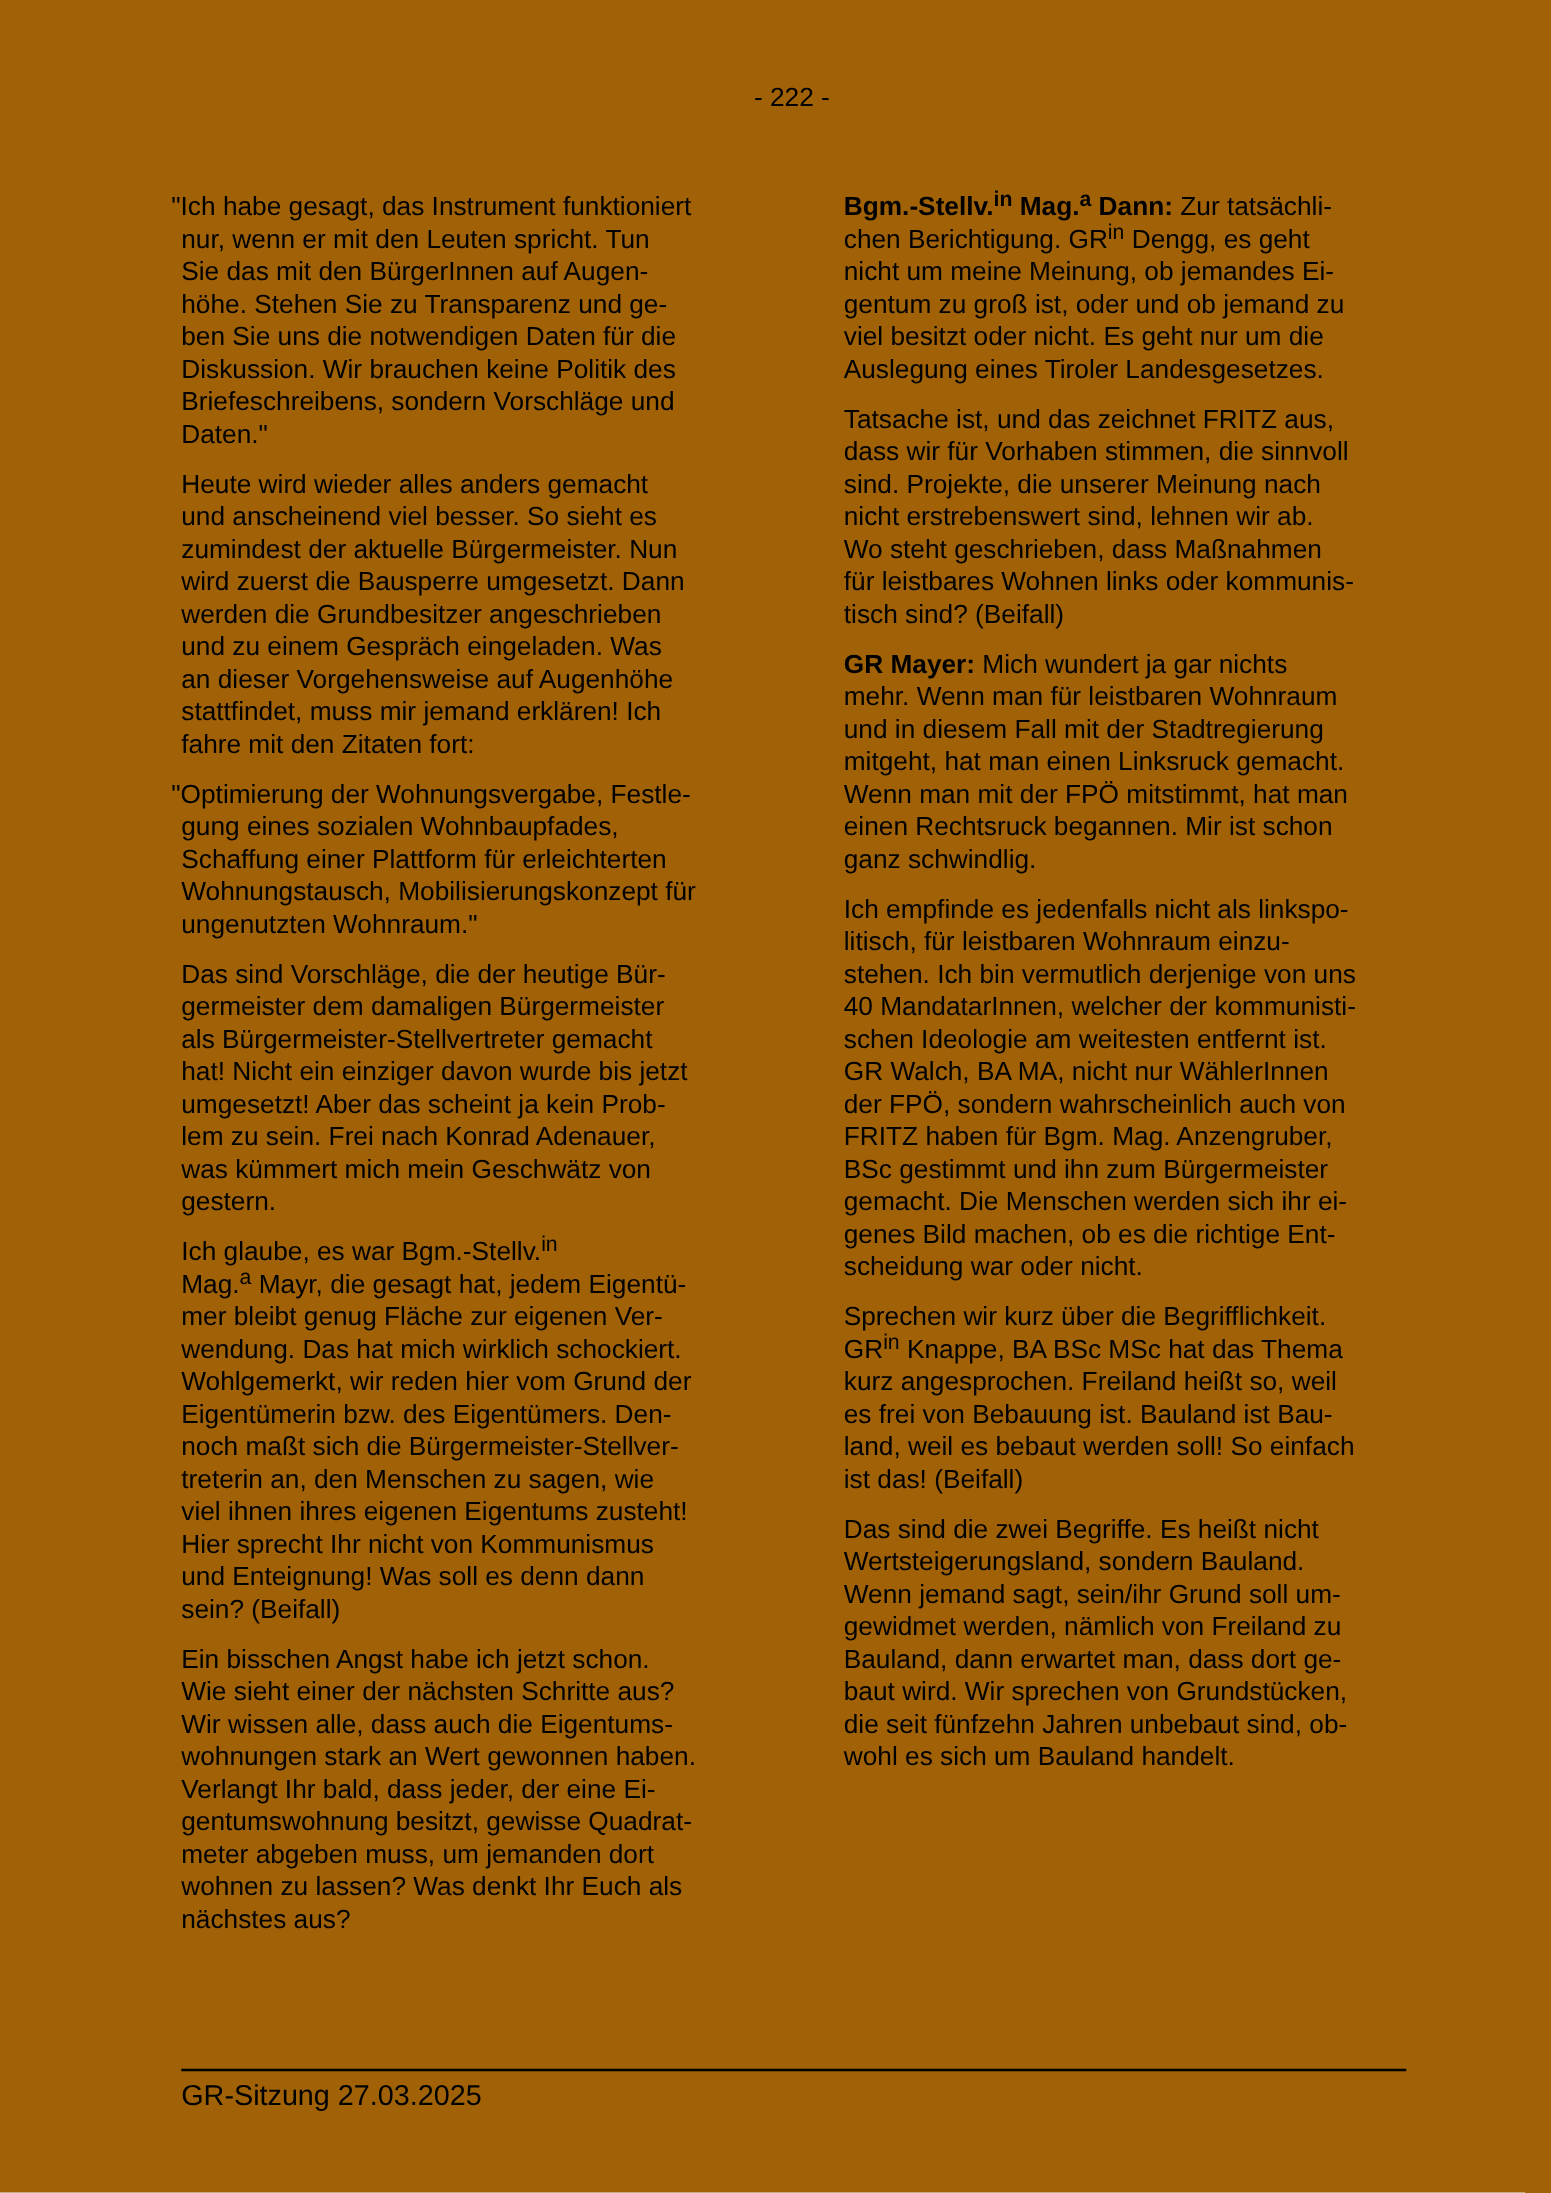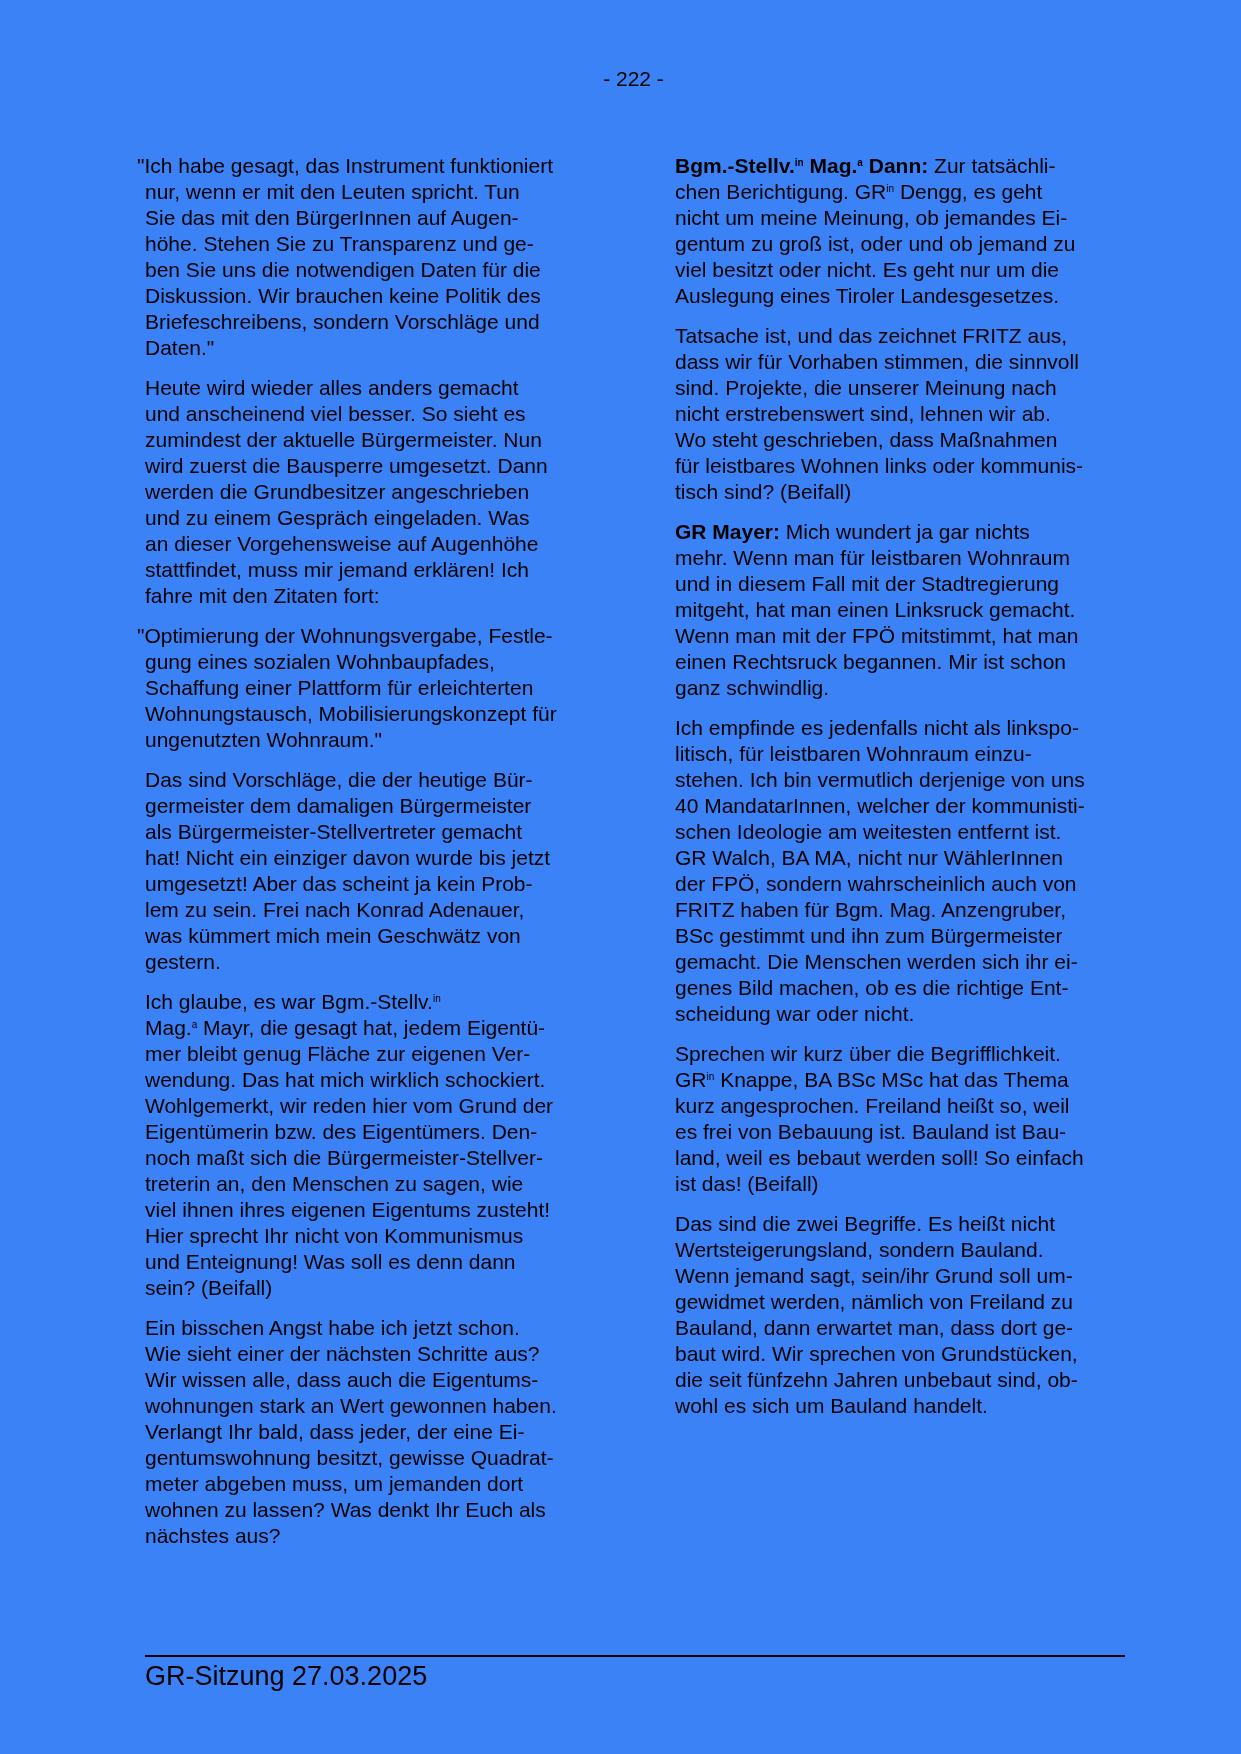--- a/index.html
+++ b/index.html
@@ -1,21 +1,21 @@
 <!DOCTYPE html>
 <html lang="de"><head>
 <meta charset="utf-8">
 <style>
   html, body { margin: 0; padding: 0; background: #e8e8e8; }
   .page {
     position: relative;
     width: 1241px;
     height: 1754px;
     margin: 0 auto;
-    background: #3b82f6;
+    background: #a16207;
     color: #000000;
     font-family: "Liberation Sans", sans-serif;
     overflow: hidden;
   }
   .page-number {
     margin: 66px 119px 0 145px;
     text-align: center;
     font-size: 21px;
     line-height: 26px;
   }
@@ -28,36 +28,36 @@
   .col p {
     font-size: 21px;
     line-height: 26px;
     white-space: pre-line;
     margin: 0 0 14px 0;
     text-align: left;
   }
   .col p.quote { text-indent: -8px; }
   .b { font-weight: bold; }
   sup {
-    font-size: 10px;
+    font-size: 17px;
     line-height: 0;
     vertical-align: baseline;
     position: relative;
     top: -7px;
   }
   .footer {
     position: absolute;
     left: 145px;
     right: 116px;
     top: 1655px;
     border-top: 2px solid #000000;
   }
   .footer-text {
     margin-top: 7px;
-    font-size: 27px;
+    font-size: 23px;
     line-height: 25px;
   }
 </style>
 </head>
 <body>
 
 <div class="page">
   <div class="page-number">- 222 -</div>
 
   <div class="columns">

